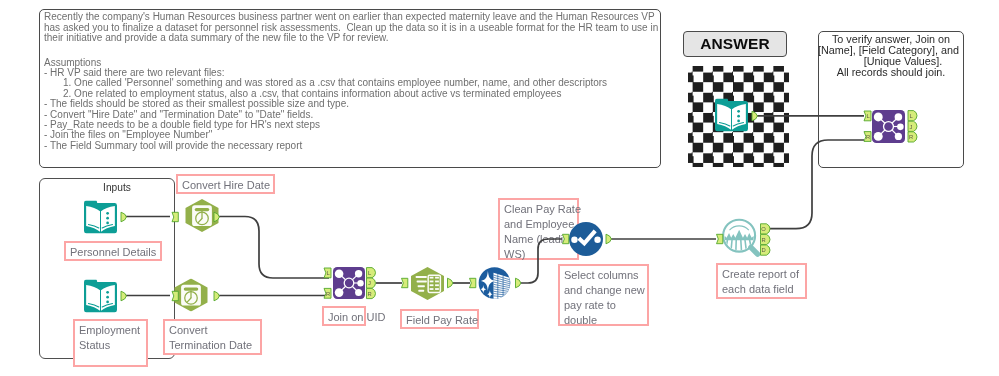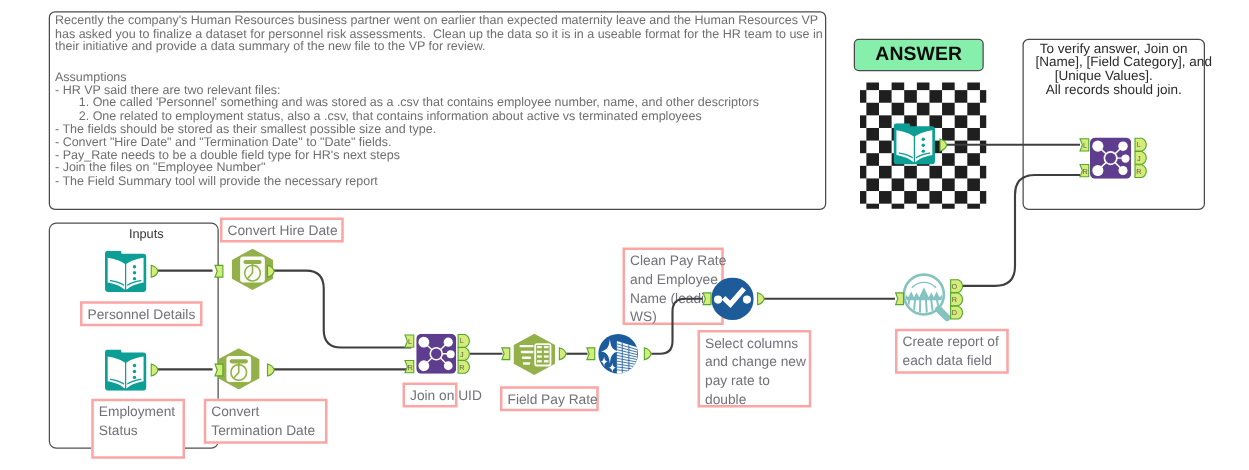--- a/index.html
+++ b/index.html
@@ -19,21 +19,21 @@
        border:2px solid #fca5a5;color:#71717a;font-size:11px;
        line-height:14.8px;padding:2.2px 3px 1px 4px;white-space:pre;overflow:visible;}
 
   
   .container{position:absolute;box-sizing:border-box;background:transparent;
              border:1.5px solid #4f4f4f;border-radius:6px;}
   .container-title{position:absolute;color:#333;font-size:10.2px;
                    text-align:center;white-space:pre;}
 
   
-  .answer{position:absolute;box-sizing:border-box;background:#86efac;
+  .answer{position:absolute;box-sizing:border-box;background:#e5e5e5;
           border:1.6px solid #4a4a4a;border-radius:4px;
           display:flex;align-items:center;justify-content:center;
           color:#0c0c0c;font-size:15.5px;font-weight:bold;letter-spacing:0.1px;}
 
   
   .checker{position:absolute;
     background-image:
       conic-gradient(#1f1f1f 25%, #ffffff 0 50%, #1f1f1f 0 75%, #ffffff 0);
     background-size:20.2px 20.2px;
     background-position:-5px -4px;
@@ -61,22 +61,22 @@
   <div class="ctext" style="left:44px;top:119.9px;">- Pay_Rate needs to be a double field type for HR's next steps</div>
   <div class="ctext" style="left:44px;top:130.3px;">- Join the files on "Employee Number"</div>
   <div class="ctext" style="left:44px;top:140.7px;">- The Field Summary tool will provide the necessary report</div>
 
   <div class="answer" style="left:683px;top:31px;width:104px;height:26px;">ANSWER</div>
 
   <div class="checker" style="left:688px;top:66px;width:101px;height:101px;"></div>
 
   <div class="comment" style="left:818px;top:31px;width:146px;height:137px;"></div>
   <div class="ctext" style="color:#2a2a2a;left:818px;top:33.5px;width:146px;text-align:center;font-size:10.8px;">To verify answer, Join on</div>
-  <div class="ctext" style="color:#2a2a2a;left:818px;top:44.8px;width:162px;text-align:center;font-size:10.8px;">[Name], [Field Category], and</div>
-  <div class="ctext" style="color:#2a2a2a;left:818px;top:56.1px;width:130px;text-align:center;font-size:10.8px;">[Unique Values].</div>
+  <div class="ctext" style="color:#2a2a2a;left:818px;top:44.8px;width:162px;text-align:left;font-size:10.8px;">[Name], [Field Category], and</div>
+  <div class="ctext" style="color:#2a2a2a;left:838px;top:56.1px;width:130px;text-align:center;font-size:10.8px;">[Unique Values].</div>
   <div class="ctext" style="color:#2a2a2a;left:818px;top:67.4px;width:146px;text-align:center;font-size:10.8px;">All records should join.</div>
 
   <div class="container" style="left:39px;top:178px;width:136px;height:181px;"></div>
   <div class="container-title" style="left:39px;top:182px;width:156px;">Inputs</div>
 
   <div class="lbl" style="left:64px;top:241px;width:98px;height:20px;">Personnel Details</div>
   <div class="lbl" style="left:73px;top:319px;width:75px;height:48px;"><span>Employment
 Status</span></div>
   <div class="lbl" style="left:176px;top:174px;width:99px;height:20px;">Convert Hire Date</div>
   <div class="lbl" style="left:163px;top:319px;width:99px;height:36px;"><span>Convert

